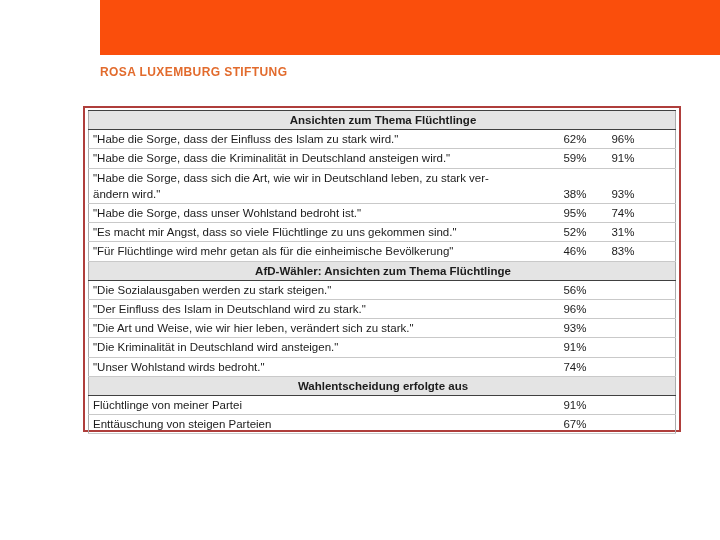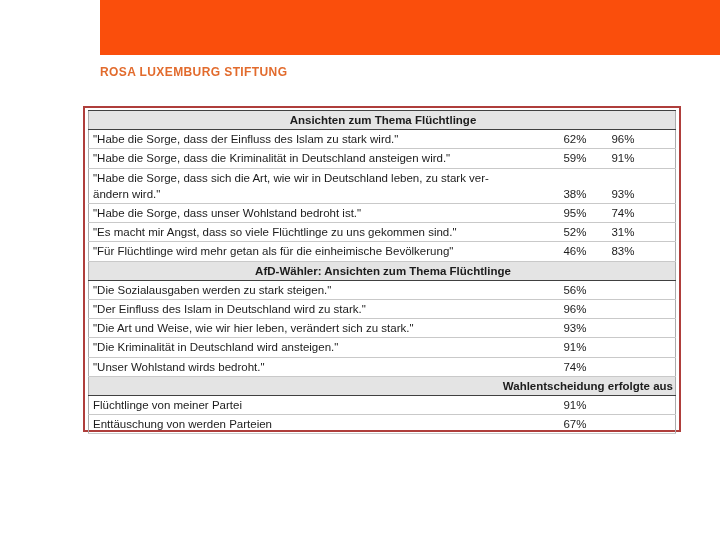--- a/index.html
+++ b/index.html
@@ -57,21 +57,21 @@
   td.text { white-space: pre-line; }
   td.pct { text-align: left; padding-right: 5px; }
   td.pct.last { padding-right: 9px; }
   tr.hdr td {
     background: #E4E4E4;
     border-top: 1px solid #404040;
     border-bottom: 1px solid #404040;
     font-weight: bold;
     text-align: center;
   }
-  tr.hdr.left td { text-align: right; padding-left: 4px; }
+  tr.hdr.left td { text-align: center; padding-left: 4px; }
 </style>
 </head>
 <body>
 
 <div class="slide">
 
   <div class="top-bar"></div>
 
   <div class="brand">ROSA LUXEMBURG STIFTUNG</div>
 
@@ -152,21 +152,21 @@
         <tr class="hdr left">
           <td colspan="3">Wahlentscheidung erfolgte aus</td>
         </tr>
 
         <tr class="data">
           <td class="text">Flüchtlinge von meiner Partei</td>
           <td class="pct">91%</td>
           <td class="pct last"></td>
         </tr>
         <tr class="data">
-          <td class="text">Enttäuschung von werden Parteien</td>
+          <td class="text">Enttäuschung von steigen Parteien</td>
           <td class="pct">67%</td>
           <td class="pct last"></td>
         </tr>
       </tbody>
     </table>
   </div>
 
 </div>
 
 </body></html>

